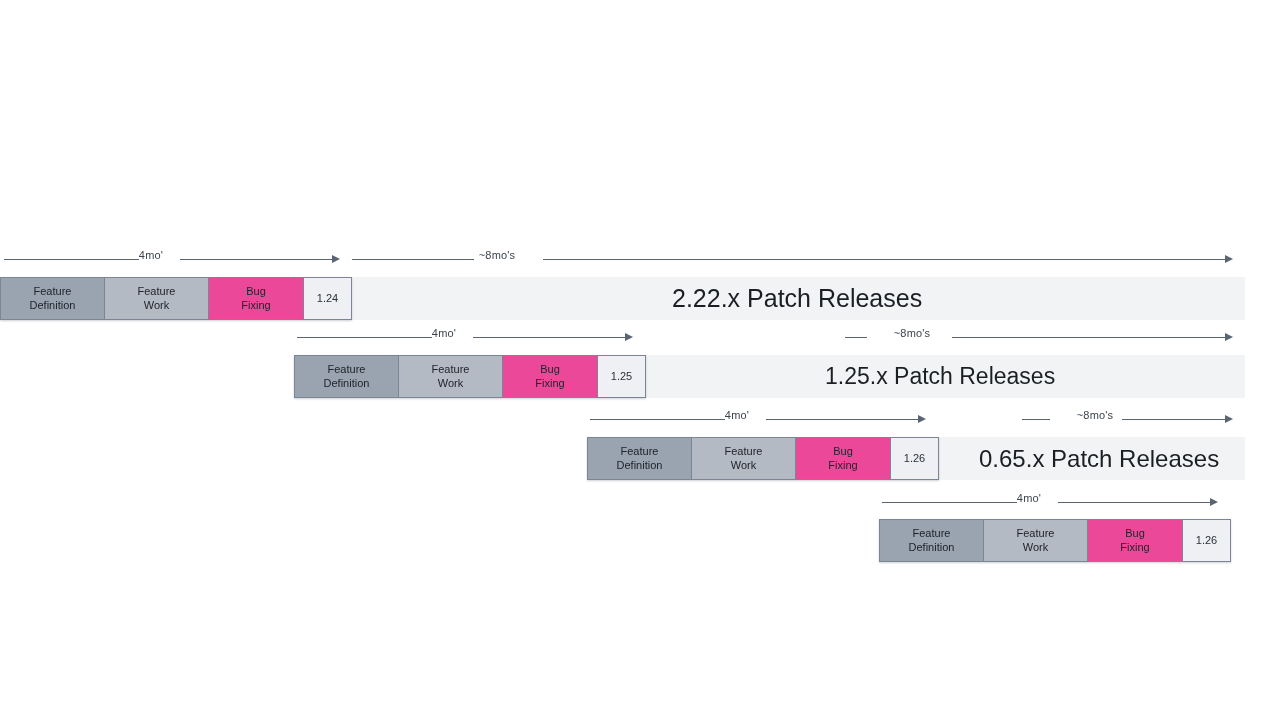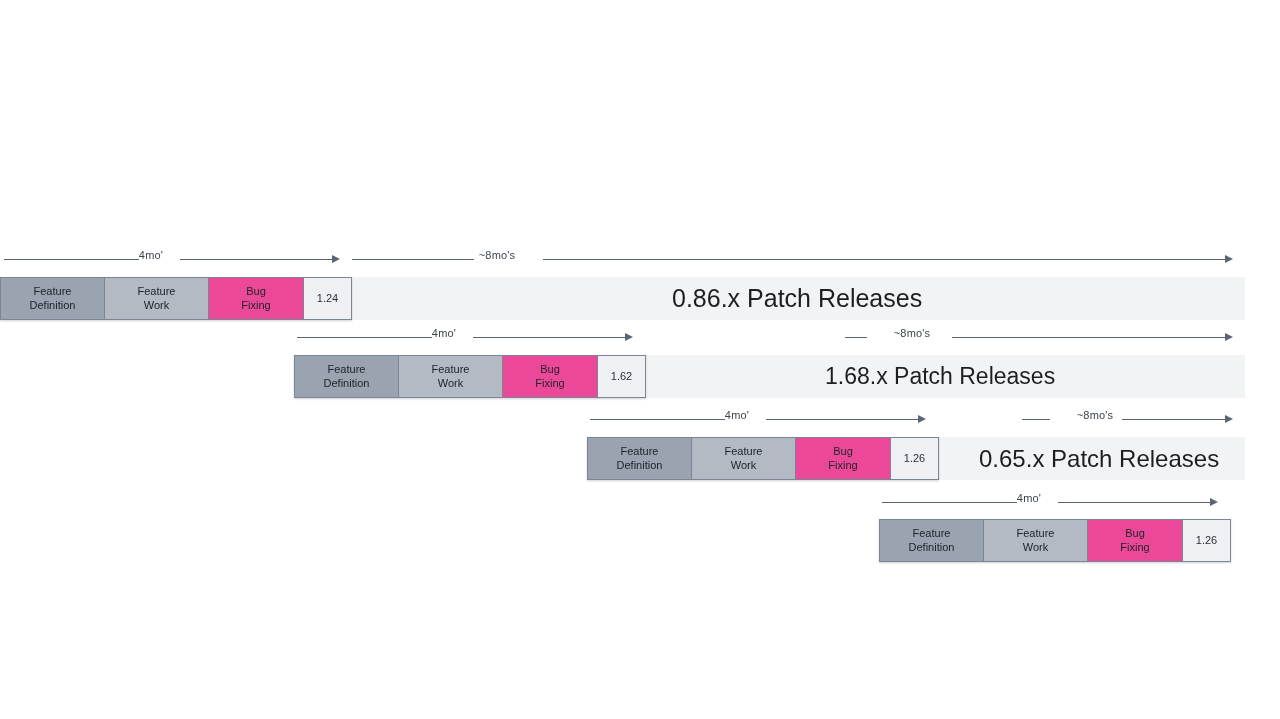--- a/index.html
+++ b/index.html
@@ -118,21 +118,21 @@
     </div>
 
     <div class="duration-arrow" style="left:352px; top:250px; width:881px;">
       <div class="seg seg-left" style="width:122px;"></div>
       <div class="seg seg-right" style="width:683px;"></div>
       <div class="arrowhead"></div>
       <div class="dur-label" style="left:105px; width:80px;">~8mo's</div>
     </div>
 
     <div class="patch-bar" style="left:0px; top:277px; width:1245px; height:43px;">
-      <div class="patch-label" style="left:672px; font-size:25px;">0.86.x Patch Releases</div>
+      <div class="patch-label" style="left:672px; font-size:25px;">2.22.x Patch Releases</div>
     </div>
 
     <div class="phase-bar" style="left:0px; top:277px; width:352px; height:43px;">
       <div class="phase phase-def" style="width:104px;">Feature
 Definition</div>
       <div class="phase phase-work" style="width:104px;">Feature
 Work</div>
       <div class="phase phase-bug" style="width:95px;">Bug
 Fixing</div>
       <div class="phase phase-ver" style="width:47px;">1.24</div>
@@ -149,31 +149,31 @@
     </div>
 
     <div class="duration-arrow" style="left:845px; top:328px; width:388px;">
       <div class="seg seg-left" style="width:22px;"></div>
       <div class="seg seg-right" style="width:274px;"></div>
       <div class="arrowhead"></div>
       <div class="dur-label" style="left:27px; width:80px;">~8mo's</div>
     </div>
 
     <div class="patch-bar" style="left:294px; top:355px; width:951px; height:43px;">
-      <div class="patch-label" style="left:531px; font-size:23px;">1.68.x Patch Releases</div>
+      <div class="patch-label" style="left:531px; font-size:23px;">1.25.x Patch Releases</div>
     </div>
 
     <div class="phase-bar" style="left:294px; top:355px; width:352px; height:43px;">
       <div class="phase phase-def" style="width:104px;">Feature
 Definition</div>
       <div class="phase phase-work" style="width:104px;">Feature
 Work</div>
       <div class="phase phase-bug" style="width:95px;">Bug
 Fixing</div>
-      <div class="phase phase-ver" style="width:47px;">1.62</div>
+      <div class="phase phase-ver" style="width:47px;">1.25</div>
     </div>
   </div>
 
   <div class="release-row">
 
     <div class="duration-arrow" style="left:590px; top:410px; width:336px;">
       <div class="seg seg-left" style="width:135px;"></div>
       <div class="seg seg-right" style="width:153px;"></div>
       <div class="arrowhead"></div>
       <div class="dur-label" style="left:118px; width:58px;">4mo'</div>

